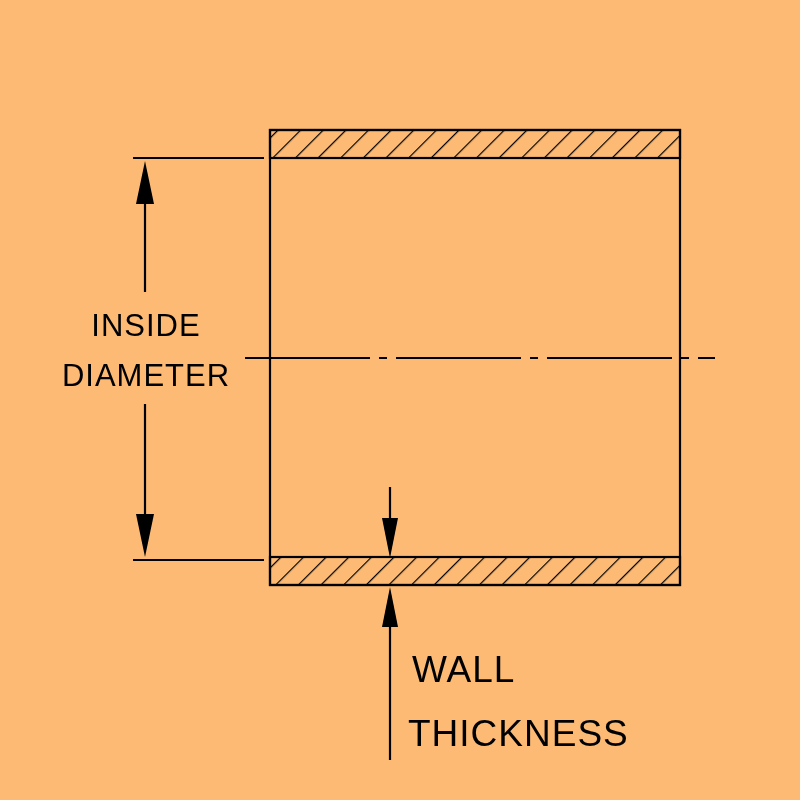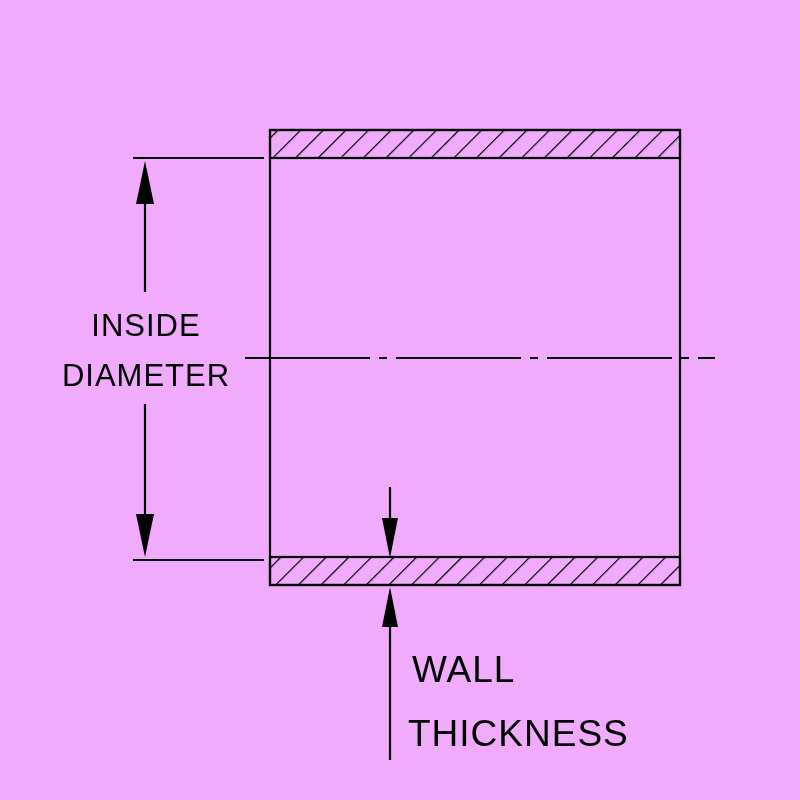--- a/index.html
+++ b/index.html
@@ -4,21 +4,21 @@
 <style>
   html, body {
     margin: 0;
     padding: 0;
     background: #ffffff;
   }
   .canvas {
     position: relative;
     width: 800px;
     height: 800px;
-    background: #f0abfc;
+    background: #fdba74;
     overflow: hidden;
     font-family: "Liberation Sans", sans-serif;
   }
   svg {
     display: block;
   }
   .dim-label {
     font-family: "Liberation Sans", sans-serif;
     font-size: 31px;
     fill: #000000;

